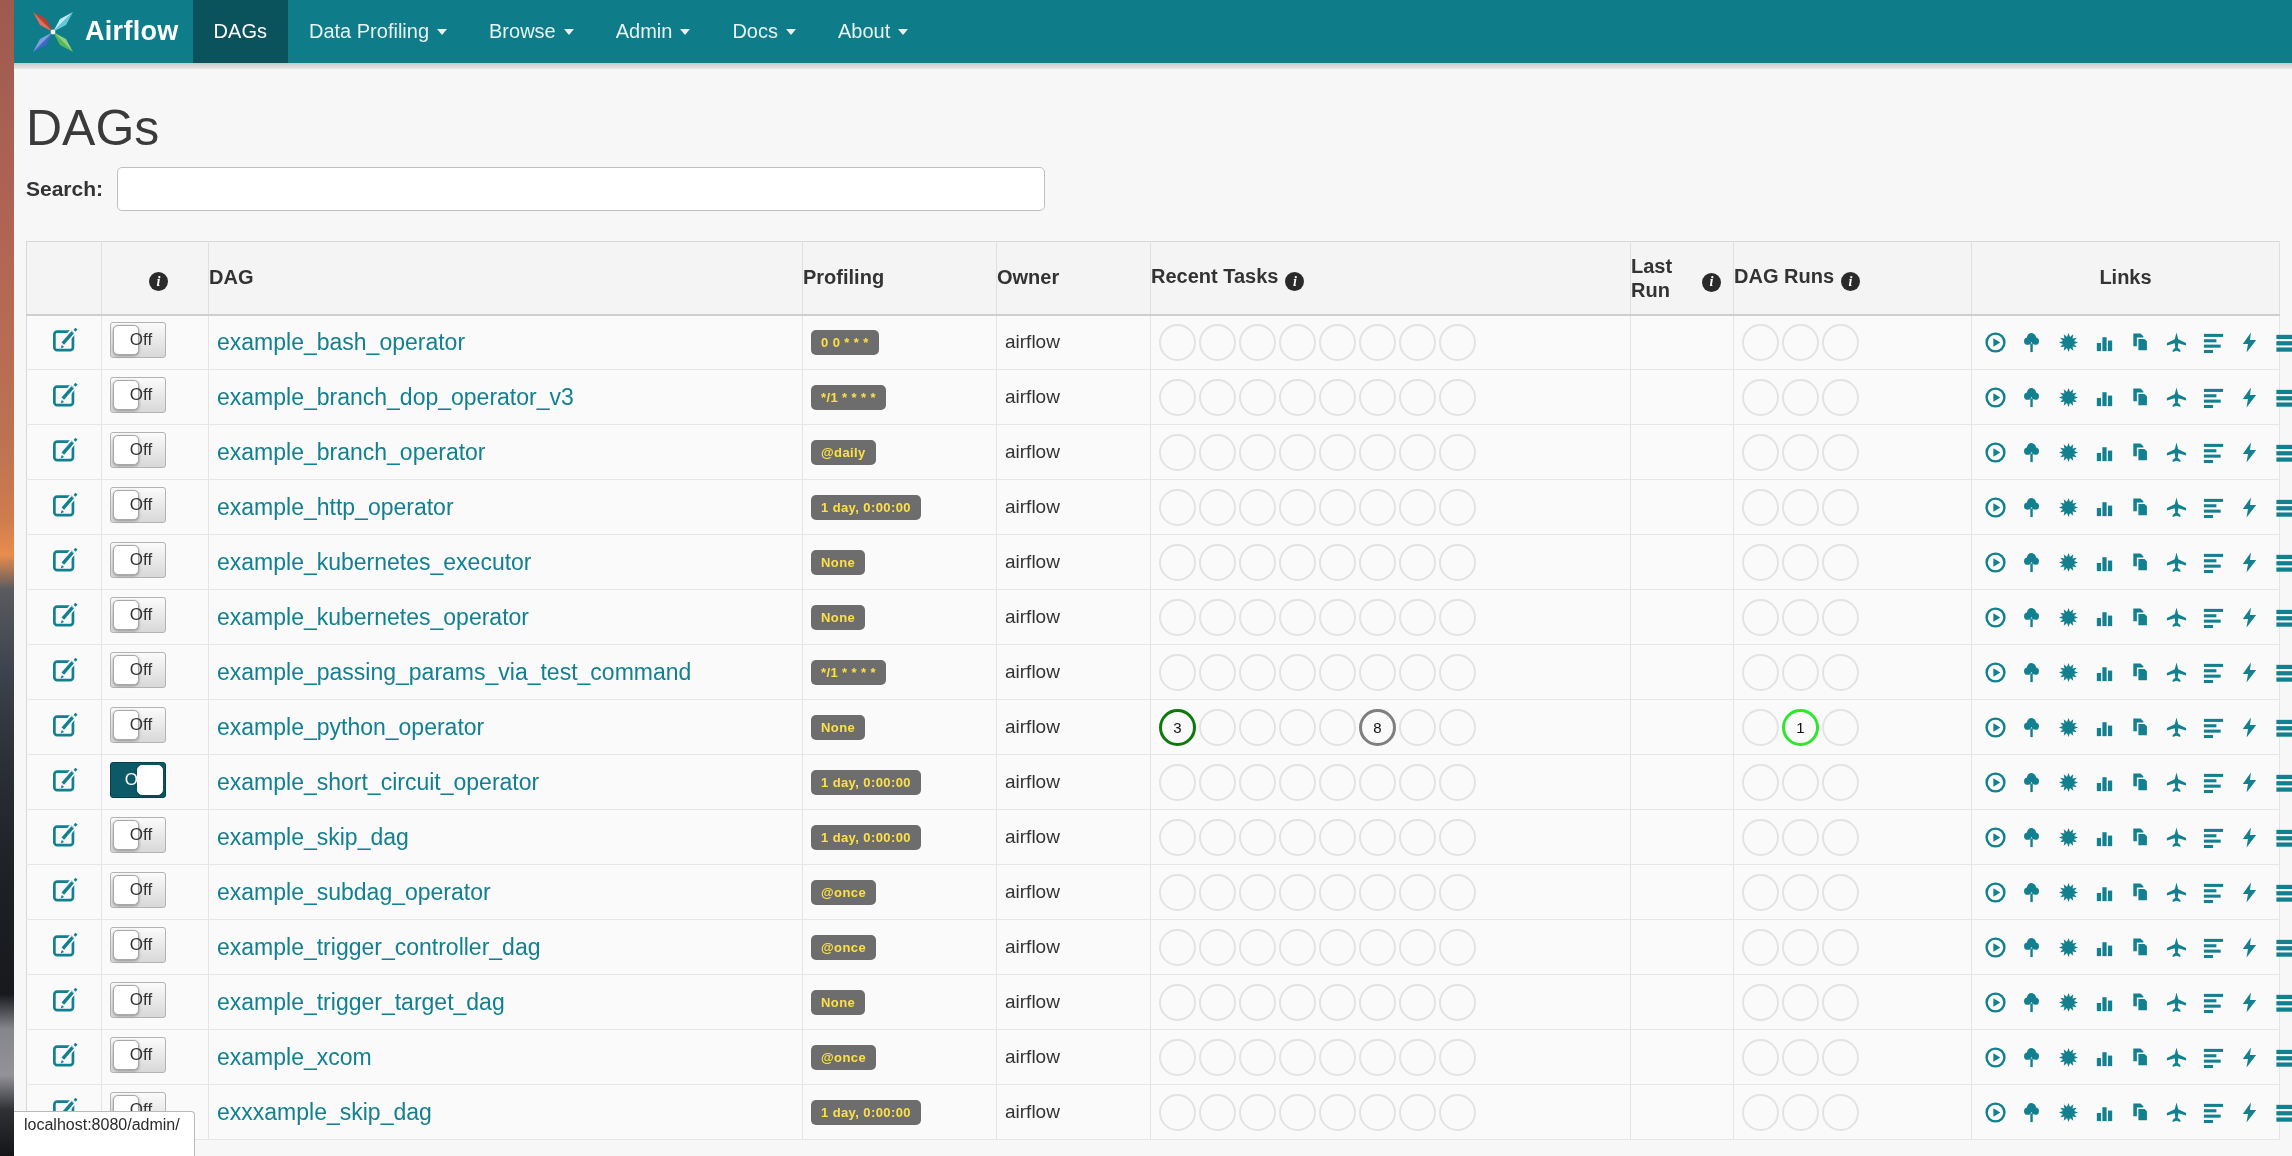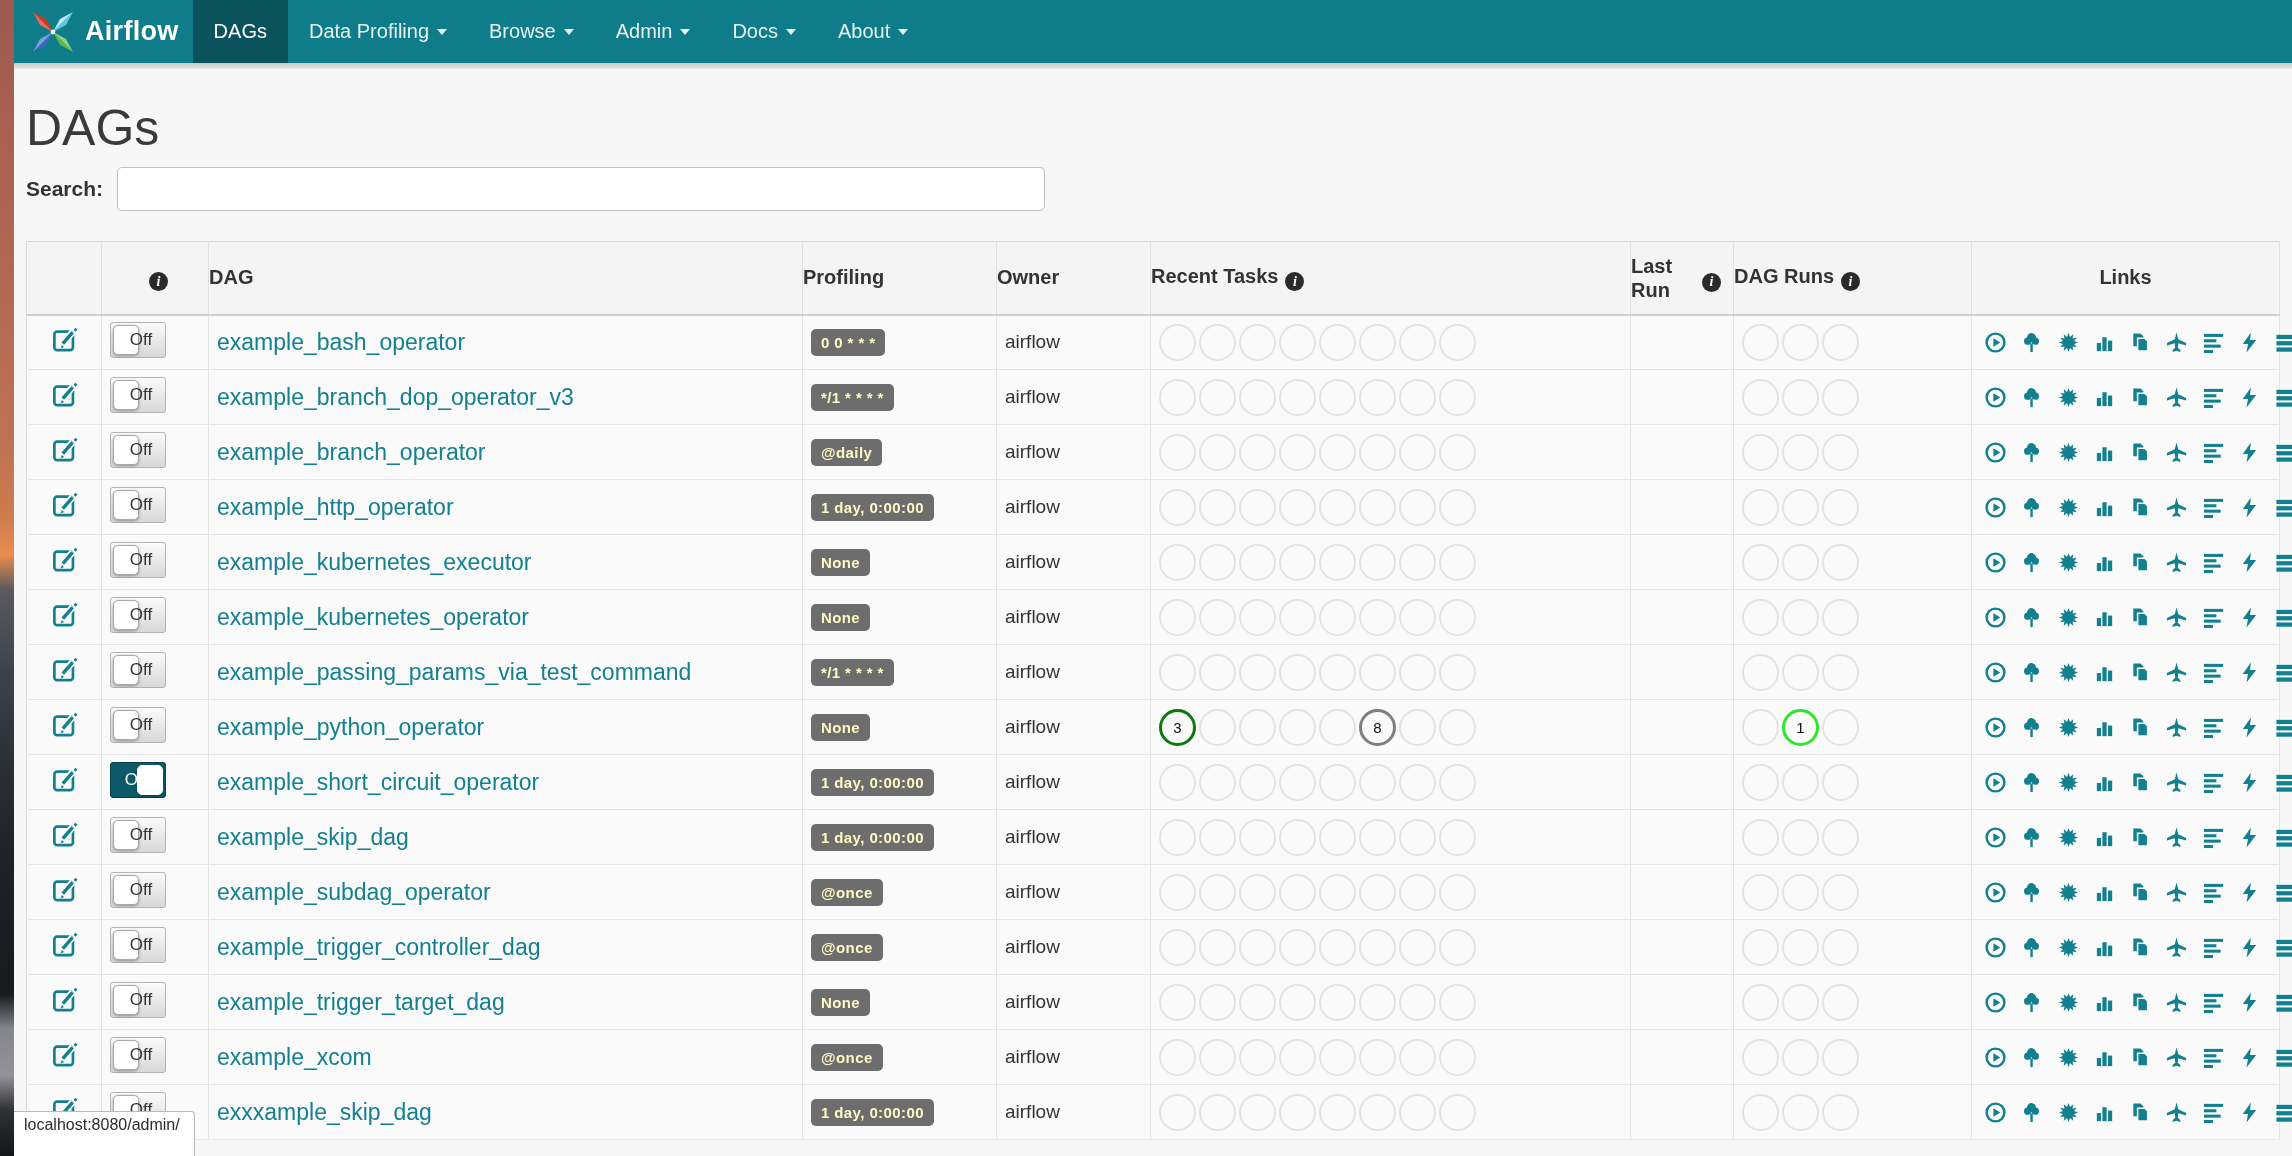--- a/index.html
+++ b/index.html
@@ -97,21 +97,21 @@
   .toggle.off .knob { left: 2px; }
   .toggle.on  .knob { right: 2px; border-color: #fff; }
   .toggle .toggle-label {
     position: absolute; top: 0; height: 100%; display: flex; align-items: center; font-size: 17px;
   }
   .toggle.off .toggle-label { right: 0; width: 48px; justify-content: center; color: #333; }
   .toggle.on  .toggle-label { left: 0; width: 50px; justify-content: center; color: #fff; font-weight: normal; }
 
   
   .schedule-badge {
-    display: inline-block; background: var(--badge); color: #fef9c3; font-size: 15px;
+    display: inline-block; background: var(--badge); color: #fde047; font-size: 13px;
     font-weight: bold; border-radius: 5px; padding: 5px 10px; letter-spacing: 0.4px;
     white-space: nowrap;
   }
 
   
   .circle {
     display: inline-flex; align-items: center; justify-content: center;
     width: 37px; height: 37px; border-radius: 50%;
     border: 2px solid var(--empty-circle); margin-right: 3px;
     font-size: 15px; color: #111; cursor: pointer; vertical-align: middle;

